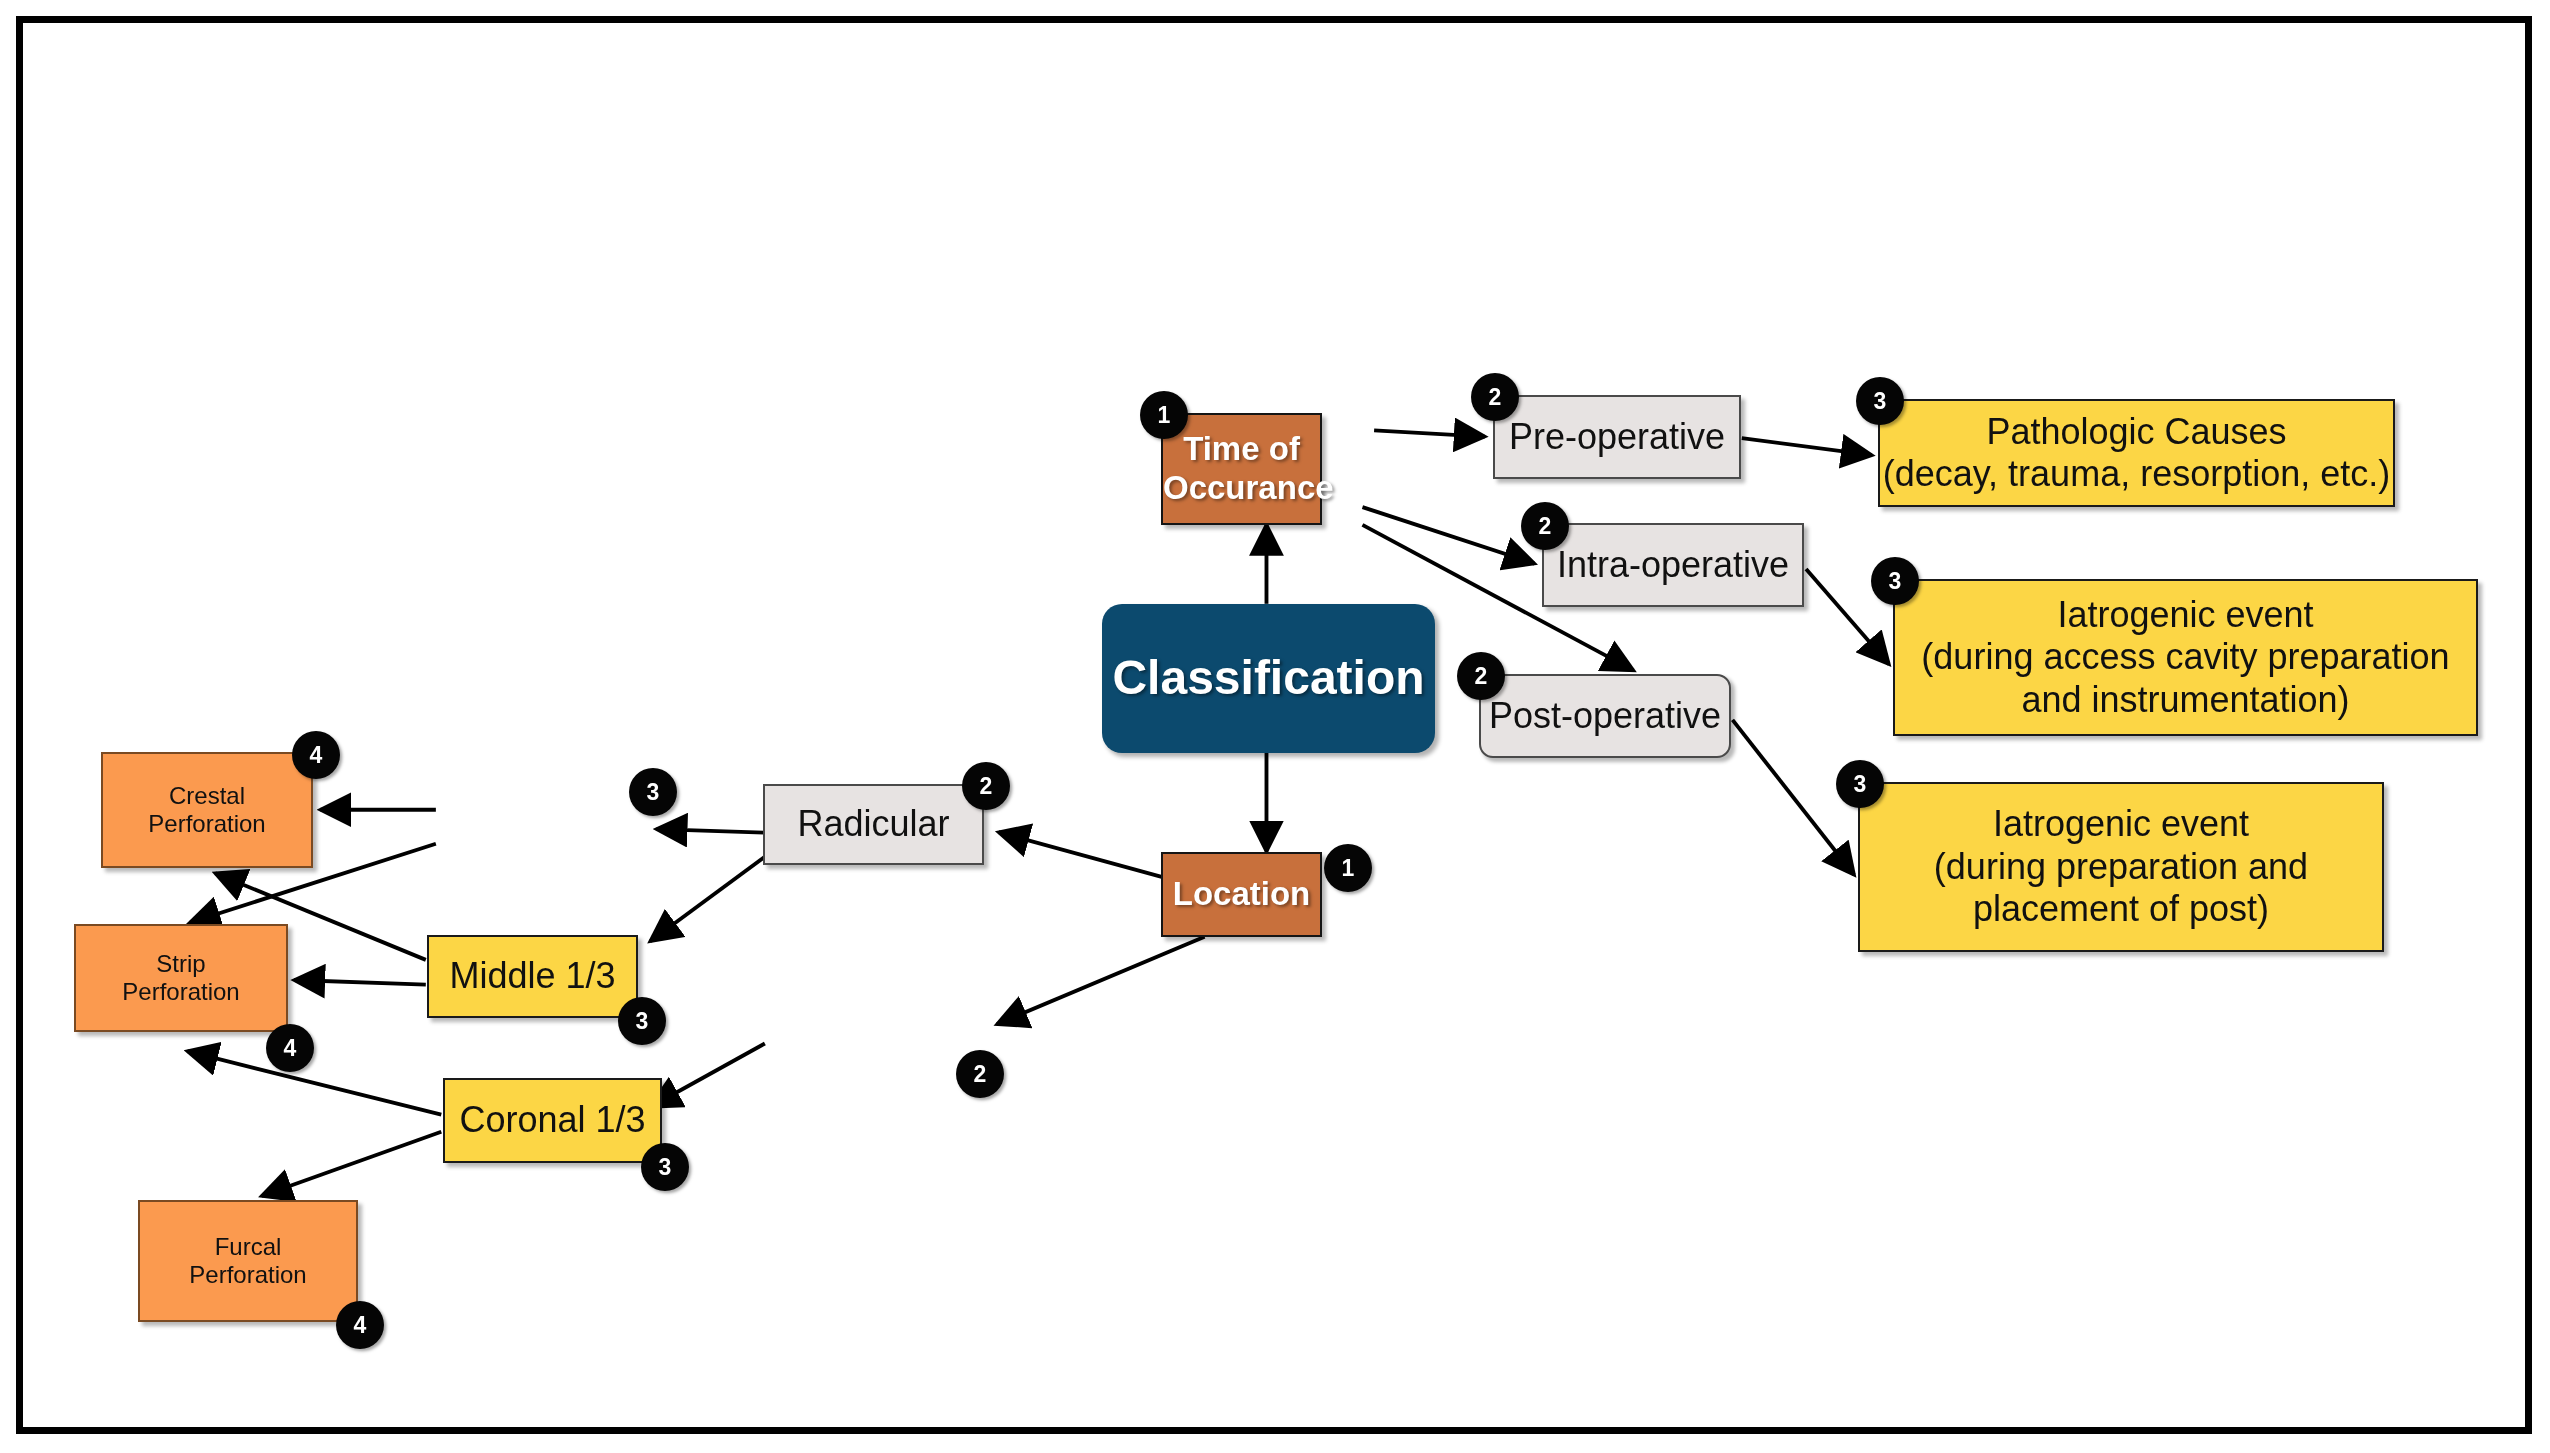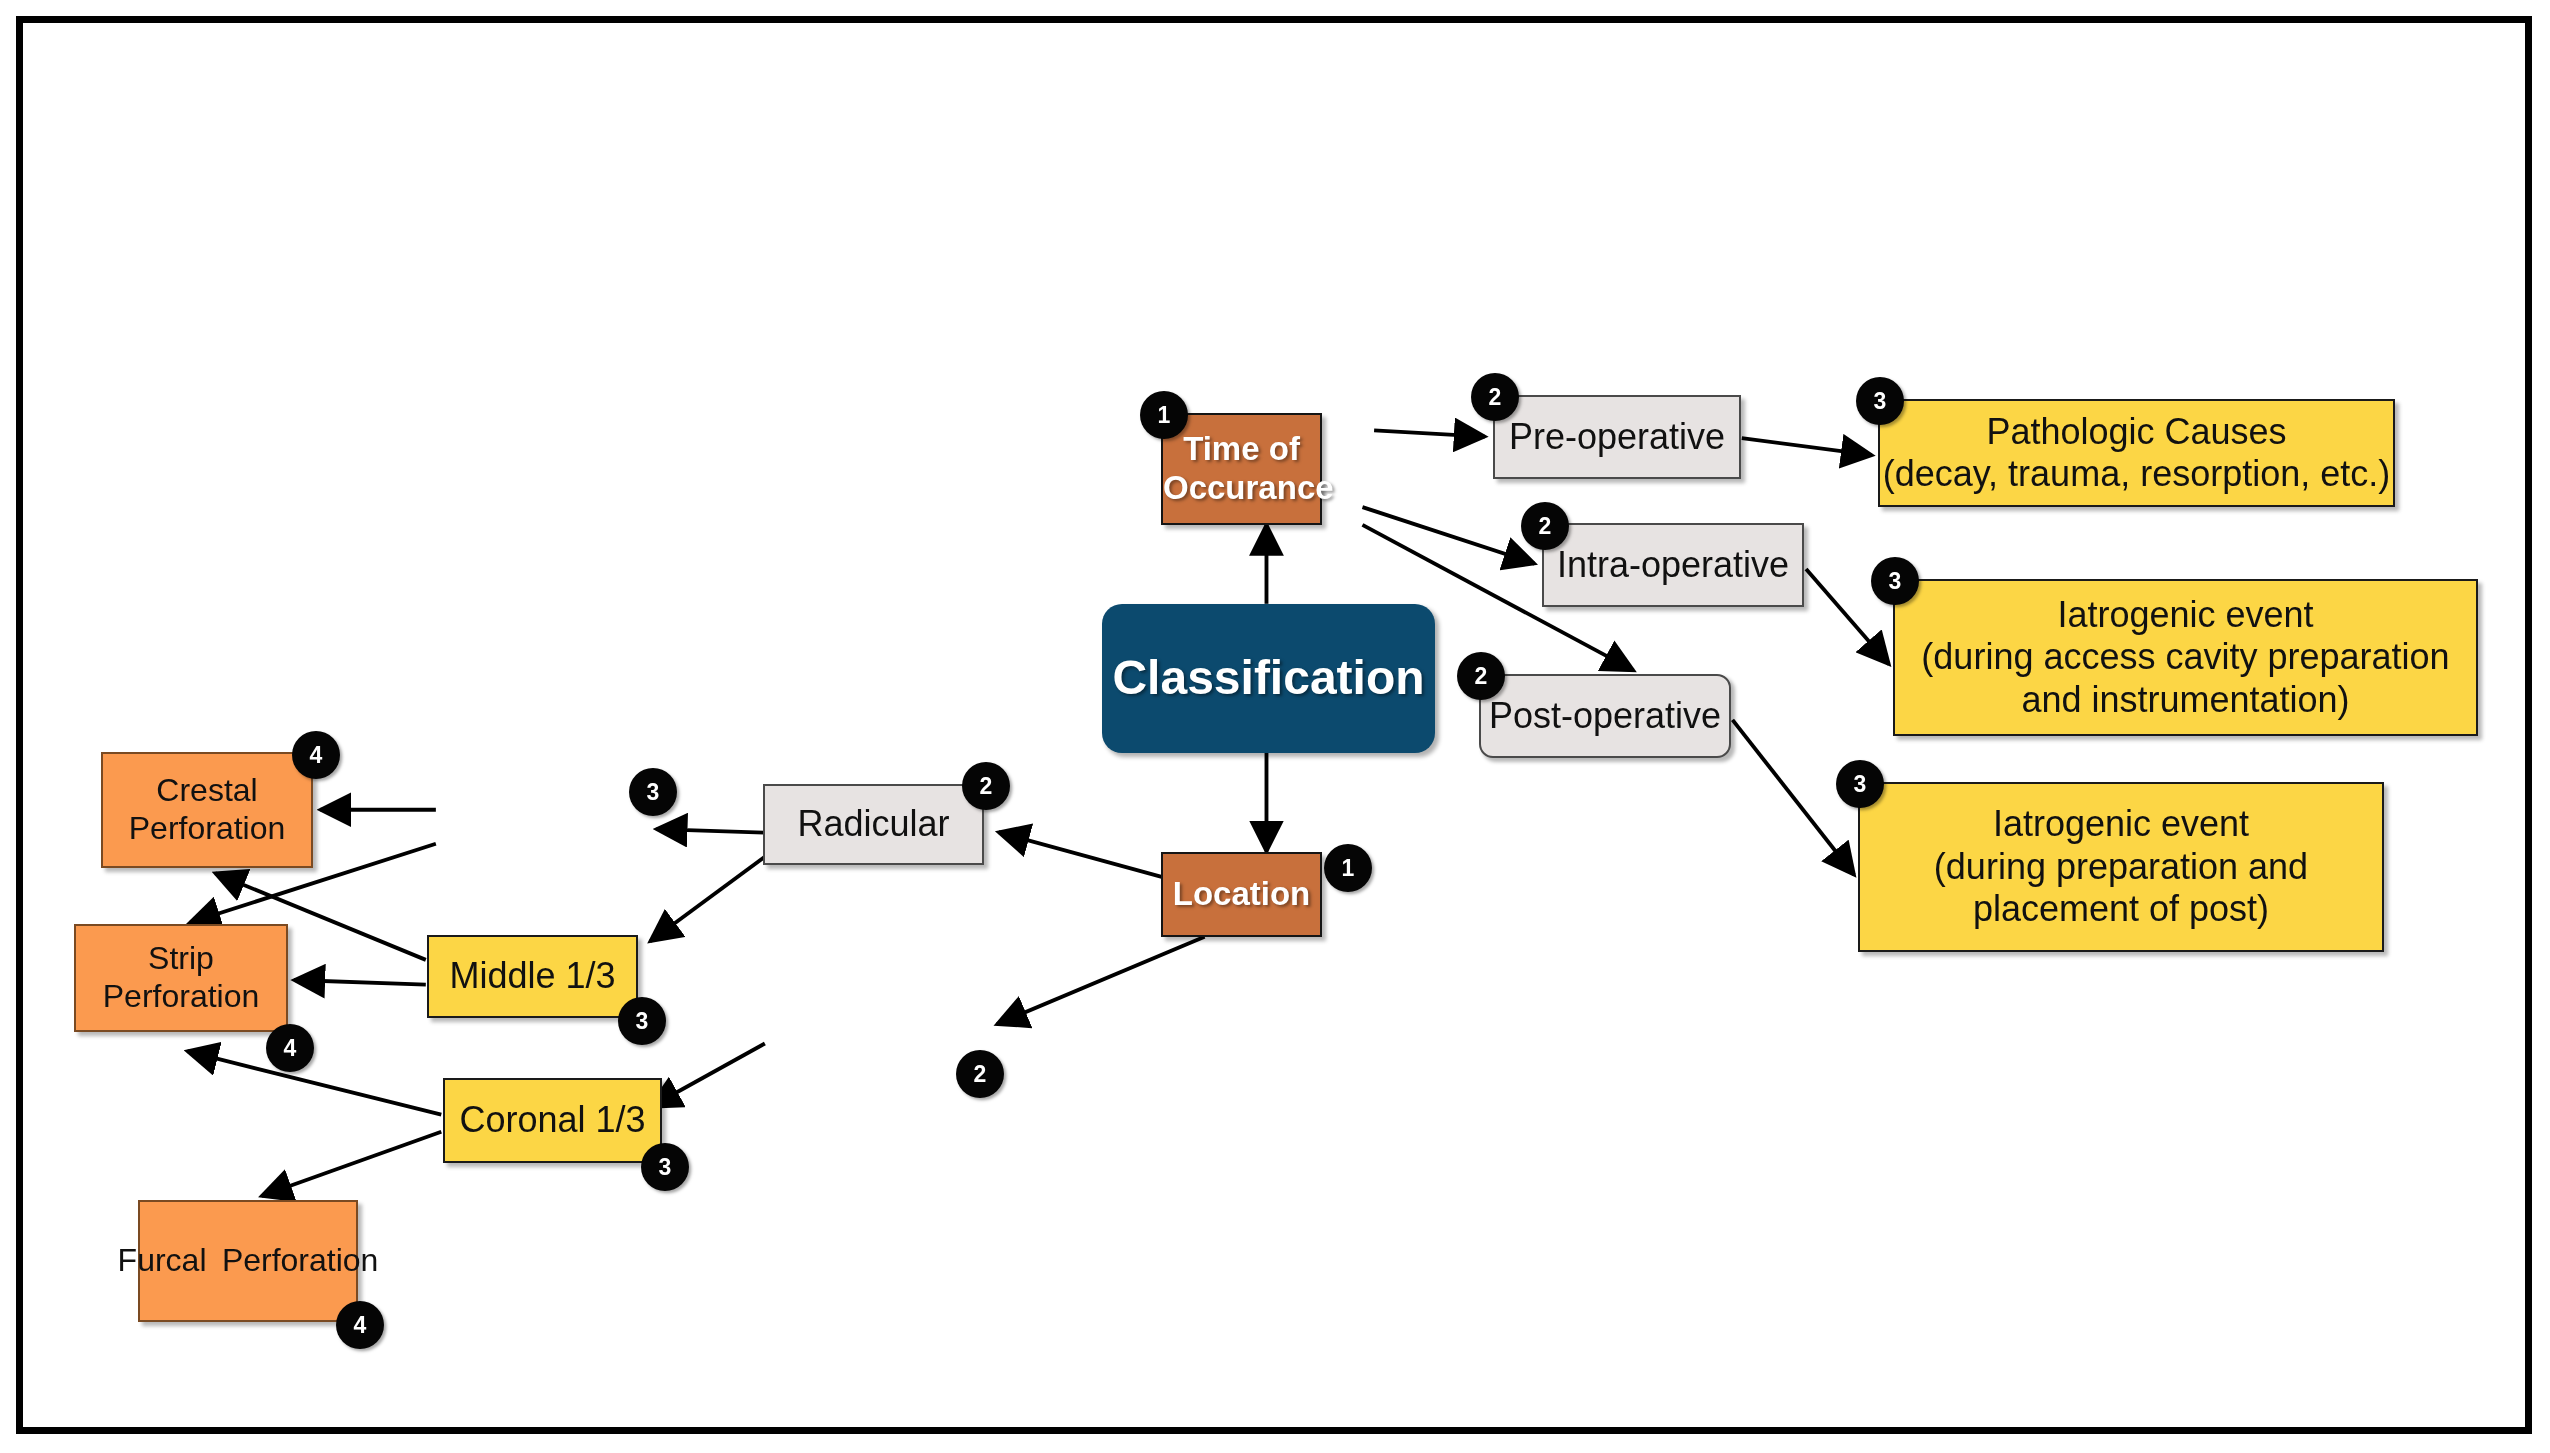--- a/index.html
+++ b/index.html
@@ -87,21 +87,21 @@
   }
   .n-yellow{
     background:#FCD645;
     border:2.3px solid #1a1a1a;
     font-size:36px;
     box-shadow:3.9px 3.9px 3.9px rgba(0,0,0,.28);
   }
   .n-orange{
     background:#FB9A4F;
     border:2.3px solid #7a4a22;
-    font-size:32px;
+    font-size:24px;
     box-shadow:3.9px 3.9px 3.9px rgba(0,0,0,.28);
   }
   
   .badge{
     position:absolute;
     width:48px;height:48px;
     border-radius:50%;
     background:#050505;
     color:#ffffff;
     font-size:23px;
@@ -242,20 +242,20 @@
     <span class="lbl">Perforation</span>
   </div>
   <div class="badge" style="left:292px;top:731px;">4</div>
 
   <div class="node n-orange" style="left:74px;top:924px;width:214px;height:108px;flex-direction:column;">
     <span class="lbl">Strip</span>
     <span class="lbl">Perforation</span>
   </div>
   <div class="badge" style="left:266px;top:1024px;">4</div>
 
-  <div class="node n-orange" style="left:138px;top:1200px;width:220px;height:122px;flex-direction:row;">
+  <div class="node n-orange" style="left:138px;top:1200px;width:220px;height:122px;flex-direction:column;">
     <span class="lbl">Furcal</span>
     <span class="lbl">Perforation</span>
   </div>
   <div class="badge" style="left:336px;top:1301px;">4</div>
 
 </div>
 
 
 </body></html>

